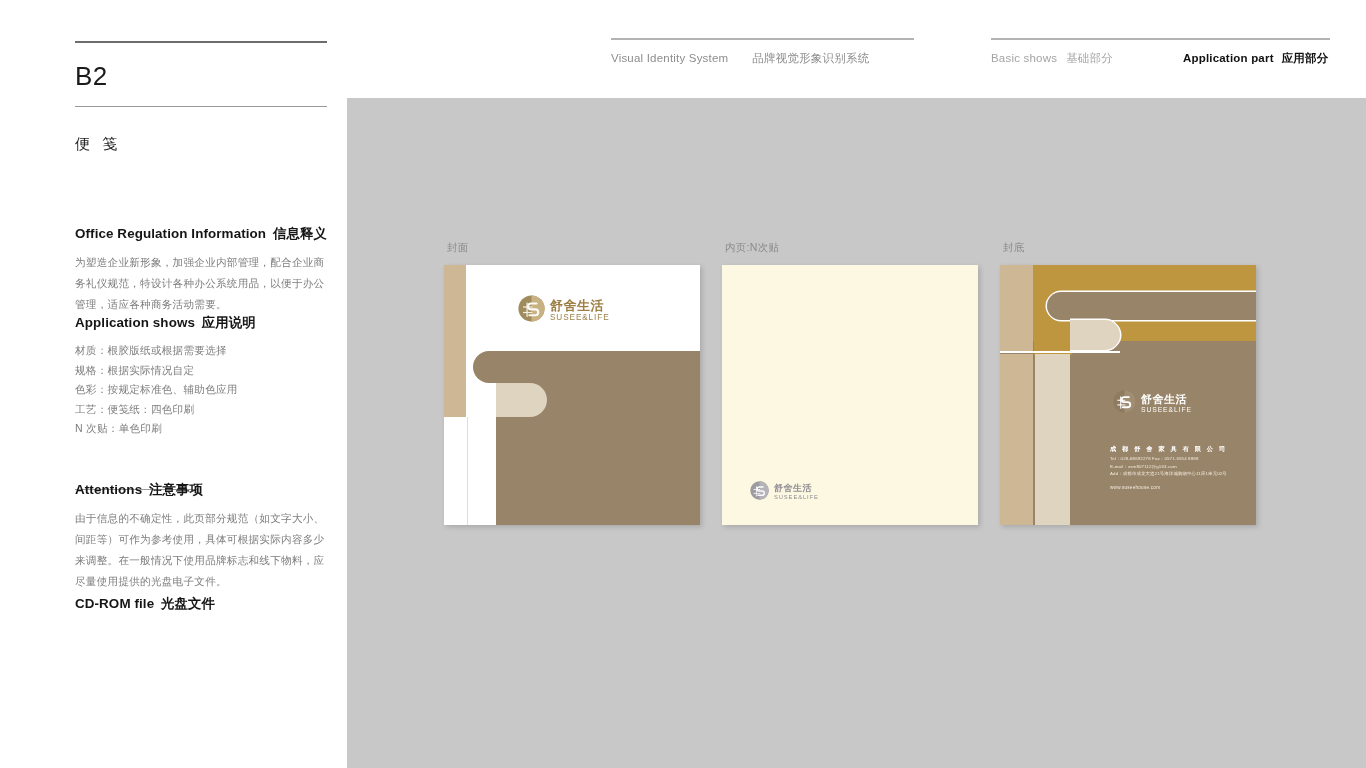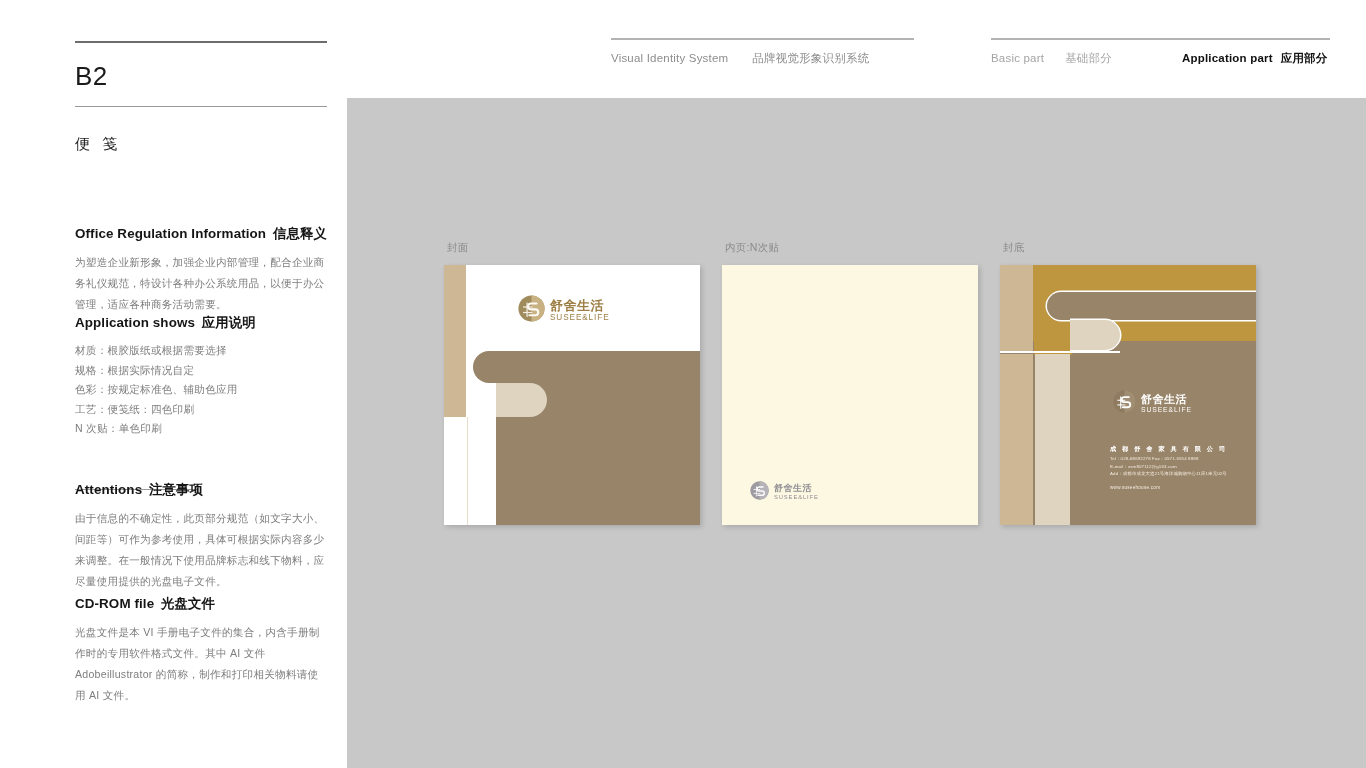--- a/index.html
+++ b/index.html
@@ -17,21 +17,21 @@
   .hdr-rule  { height:2px; background:#b3b3b3; margin-bottom:11px; }
   .hdr-line  { font-size:11.5px; color:#8d8d8d; letter-spacing:.2px; white-space:nowrap; }
   .hdr-line .cn { margin-left:24px; }
 
   #hdr-vis { left:611px; width:303px; }
   #hdr-nav { left:991px; width:339px; }
   #hdr-nav .hdr-line { display:flex; }
   .nav-basic { color:#a4a4a4; }
   .nav-app   { color:#111111; font-weight:bold; margin-left:70px; }
   .nav-app .cn { margin-left:8px; font-weight:bold; }
-  .nav-basic .cn { margin-left:21px; }
+  .nav-basic .cn { margin-left:9px; }
 
   
   .left { position:absolute; left:75px; top:41px; width:252px; }
   .rule-top { height:2px; background:#6d6d6d; }
   .bigcode { font-size:26px; font-weight:400; letter-spacing:.5px; margin:18px 0 14px 0; color:#1a1a1a; }
   .rule-thin { height:1px; background:#9a9a9a; }
   .subtitle { font-size:15px; letter-spacing:4px; margin-top:28px; color:#1a1a1a; }
 
   .sec { margin-top:0; }
   .sec-h {
@@ -110,21 +110,21 @@
 <div class="hdr-group" id="hdr-vis">
   <div class="hdr-rule"></div>
   <div class="hdr-line">
     <span>Visual Identity System</span><span class="cn">品牌视觉形象识别系统</span>
   </div>
 </div>
 
 <div class="hdr-group" id="hdr-nav">
   <div class="hdr-rule"></div>
   <div class="hdr-line">
-    <span class="nav-basic"><span>Basic part</span><span class="cn">基础部分</span></span>
+    <span class="nav-basic"><span>Basic shows</span><span class="cn">基础部分</span></span>
     <span class="nav-app"><span>Application part</span><span class="cn">应用部分</span></span>
   </div>
 </div>
 
 <div class="left">
   <div class="rule-top"></div>
   <div class="bigcode">B2</div>
   <div class="rule-thin"></div>
   <div class="subtitle">便 笺</div>
 
@@ -156,21 +156,20 @@
       <span class="cn">注意事项</span>
     </div>
     <div class="sec-p">由于信息的不确定性，此页部分规范（如文字大小、间距等）可作为参考使用，具体可根据实际内容多少来调整。在一般情况下使用品牌标志和线下物料，应尽量使用提供的光盘电子文件。</div>
   </div>
 
   <div class="sec" id="block-cd">
     <div class="sec-h">
       <span>CD-ROM file</span>
       <span class="cn">光盘文件</span>
     </div>
-    <div class="sec-p">光盘文件是本 VI 手册电子文件的集合，内含手册制作时的专用软件格式文件。其中 AI 文件 Adobeillustrator 的简称，制作和打印相关物料请使用 AI 文件。</div>
   </div>
 </div>
 
 <div class="canvas"></div>
 
 <div class="mock-label" id="lbl-cover">封面</div>
 <div class="mock-label" id="lbl-inner">内页:N次贴</div>
 <div class="mock-label" id="lbl-back">封底</div>
 
 <div class="mock" id="mock-cover">

